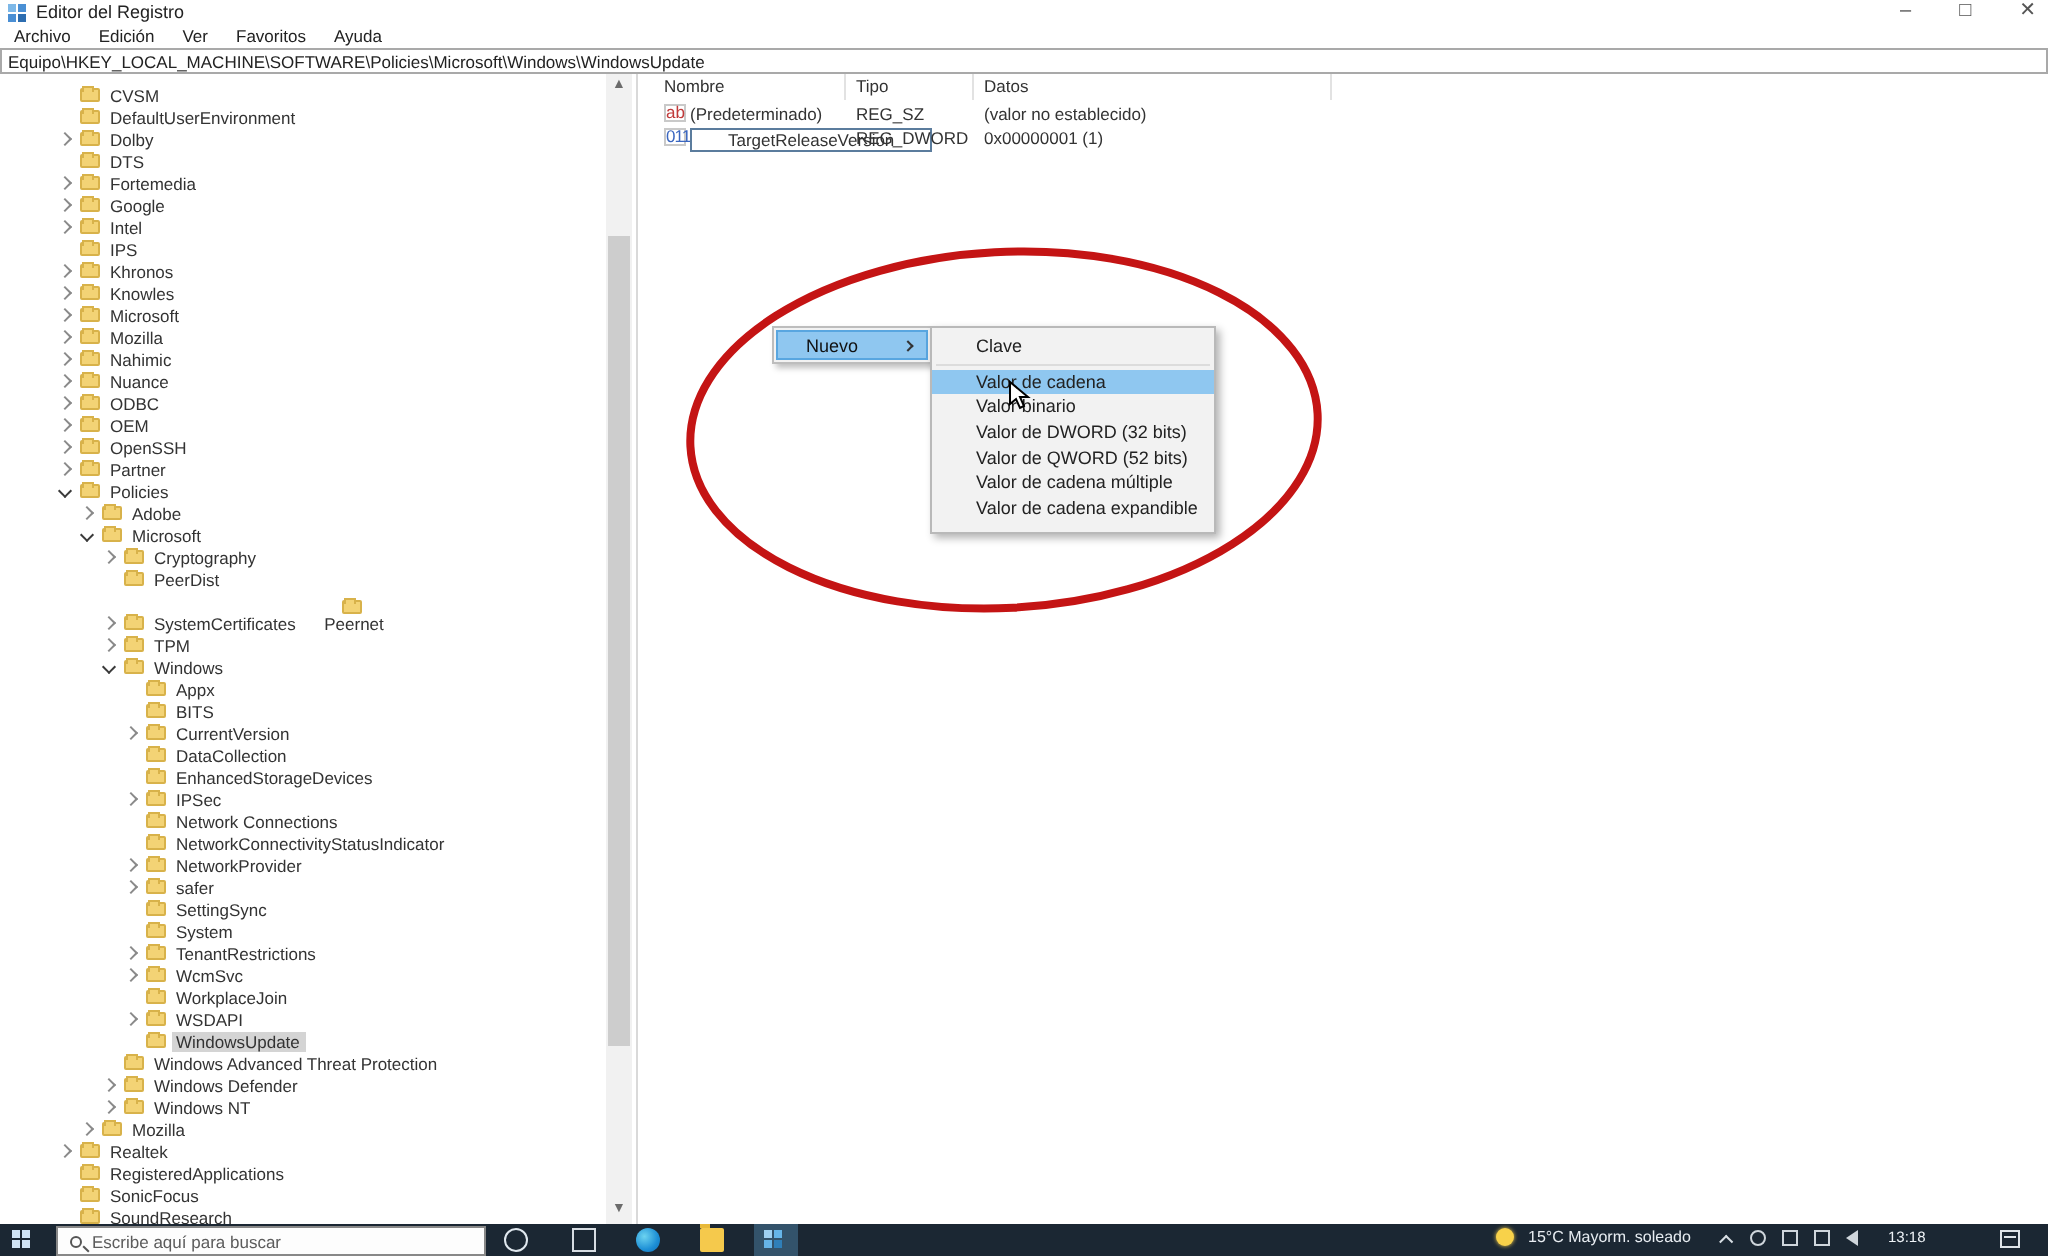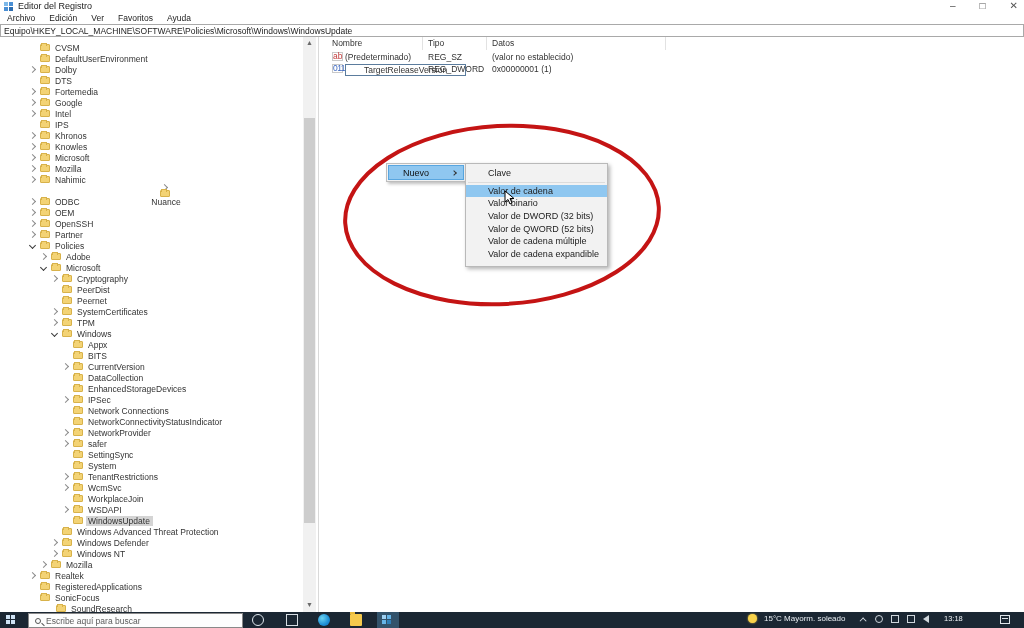--- a/index.html
+++ b/index.html
@@ -217,21 +217,21 @@
         <div class="trow" style="padding-left: 30px;">
           <span class="chev c"></span>
           <span class="folder"></span>
           <span class="lbl">Mozilla</span>
         </div>
         <div class="trow" style="padding-left: 30px;">
           <span class="chev c"></span>
           <span class="folder"></span>
           <span class="lbl">Nahimic</span>
         </div>
-        <div class="trow" style="padding-left: 30px; flex-direction: column;">
+        <div class="trow" style="padding-left: 30px;">
           <span class="chev c"></span>
           <span class="folder"></span>
           <span class="lbl">Nuance</span>
         </div>
         <div class="trow" style="padding-left: 30px;">
           <span class="chev c"></span>
           <span class="folder"></span>
           <span class="lbl">ODBC</span>
         </div>
         <div class="trow" style="padding-left: 30px;">
@@ -267,21 +267,21 @@
         <div class="trow" style="padding-left: 52px; align-items: center;">
           <span class="chev c"></span>
           <span class="folder"></span>
           <span class="lbl">Cryptography</span>
         </div>
         <div class="trow" style="padding-left: 52px;">
           <span class="chev n"></span>
           <span class="folder"></span>
           <span class="lbl">PeerDist</span>
         </div>
-        <div class="trow" style="padding-left: 52px;">
+        <div class="trow" style="padding-left: 52px; flex-direction: column;">
           <span class="chev n"></span>
           <span class="folder"></span>
           <span class="lbl">Peernet</span>
         </div>
         <div class="trow" style="padding-left: 52px;">
           <span class="chev c"></span>
           <span class="folder"></span>
           <span class="lbl">SystemCertificates</span>
         </div>
         <div class="trow" style="padding-left: 52px;">
@@ -407,21 +407,21 @@
         <div class="trow" style="padding-left: 30px;">
           <span class="chev n"></span>
           <span class="folder"></span>
           <span class="lbl">RegisteredApplications</span>
         </div>
         <div class="trow" style="padding-left: 30px;">
           <span class="chev n"></span>
           <span class="folder"></span>
           <span class="lbl">SonicFocus</span>
         </div>
-        <div class="trow" style="padding-left: 46px; text-align: center;">
+        <div class="trow" style="padding-left: 30px; text-align: center;">
           <span class="chev n"></span>
           <span class="folder"></span>
           <span class="lbl">SoundResearch</span>
         </div>
       </div>
   </div>
 
   <div class="vscroll">
     <div class="arr up">▲</div>
     <div class="thumb"></div>

